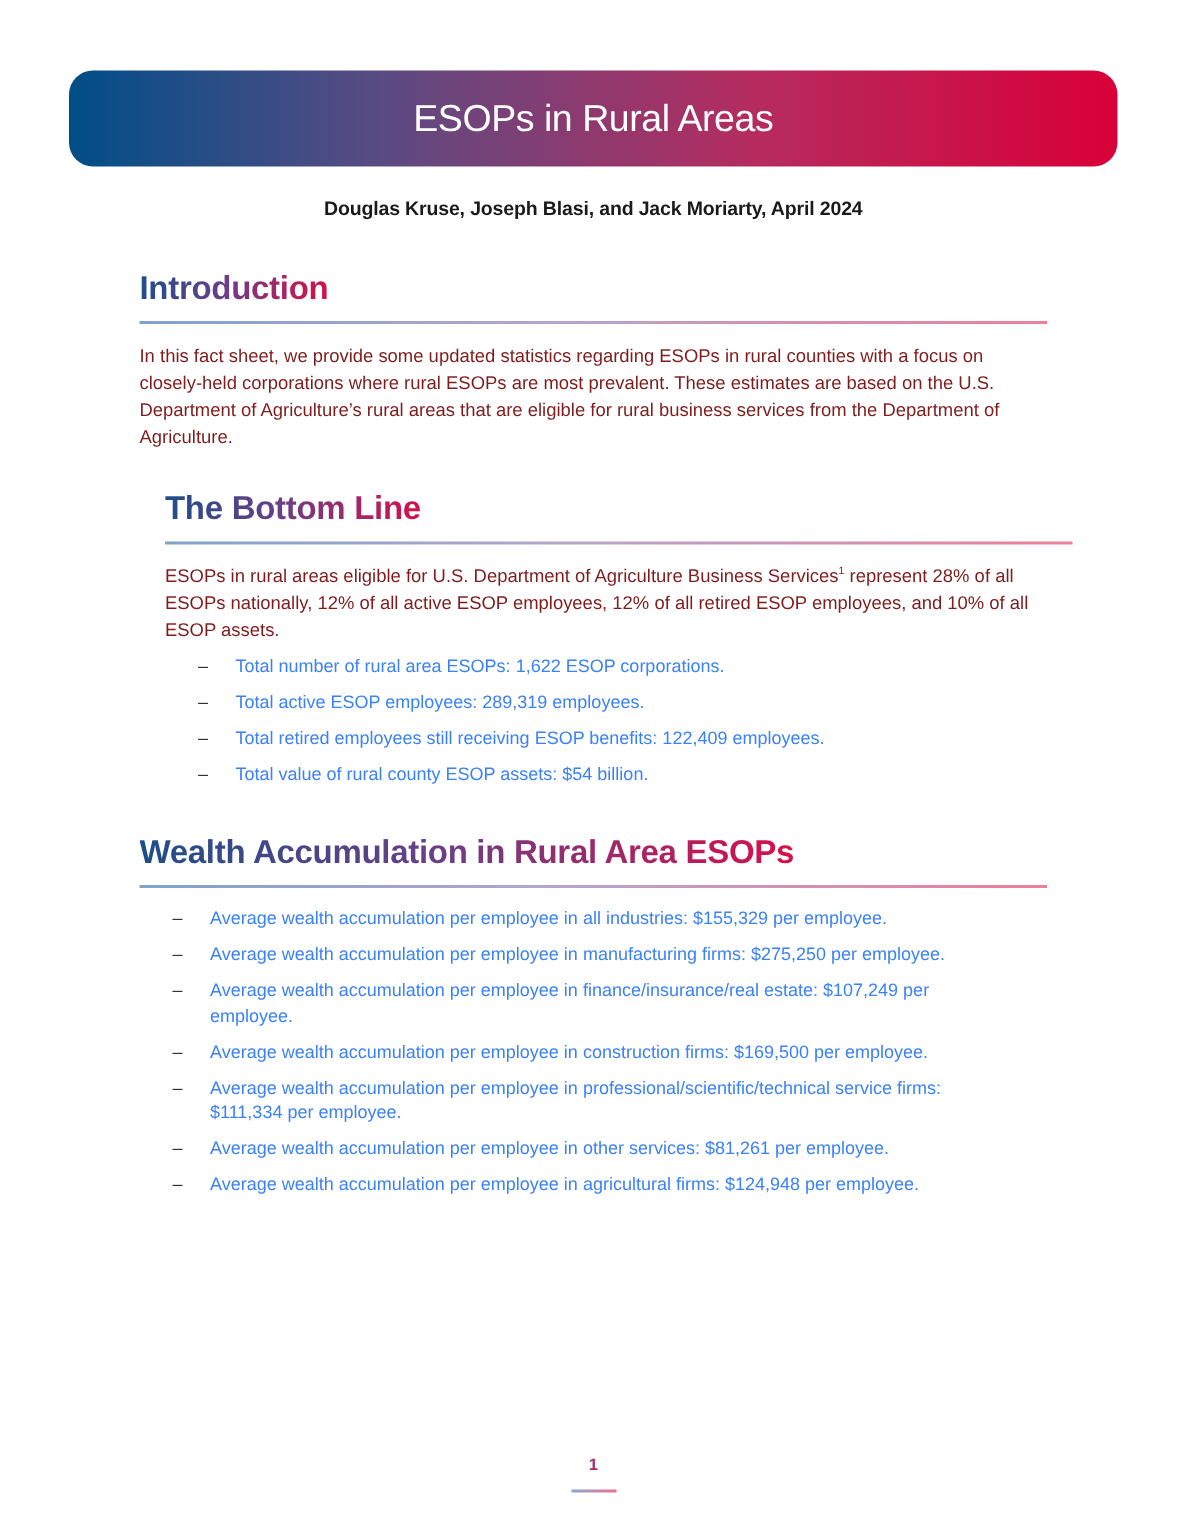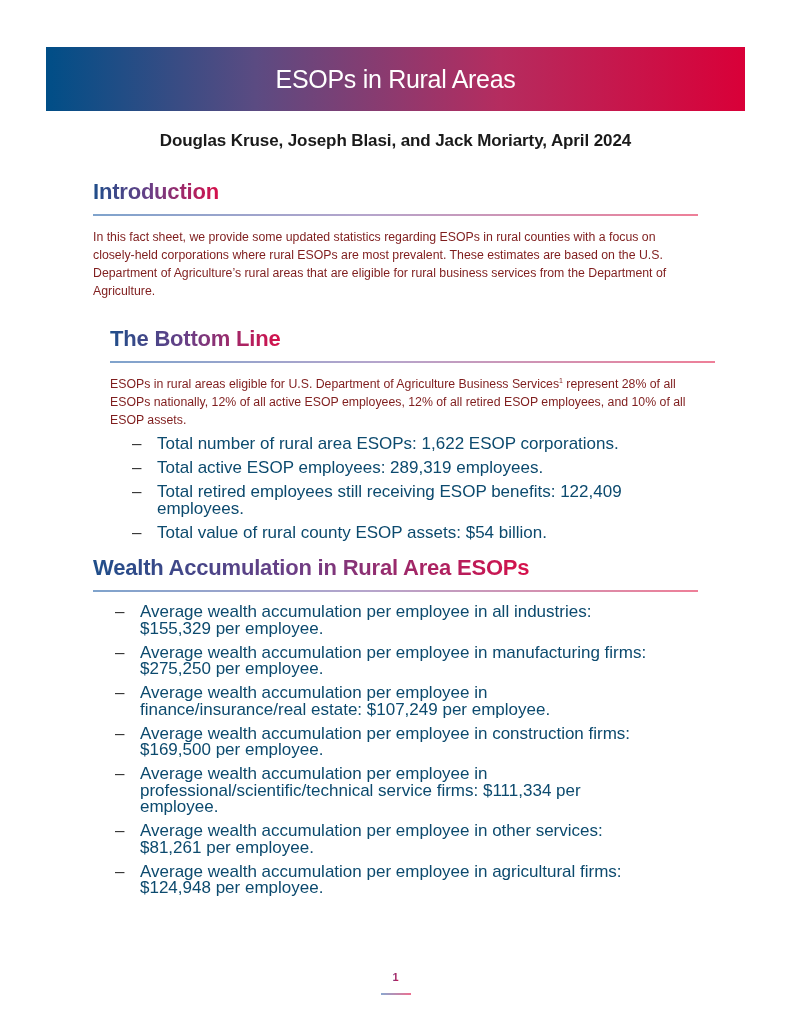--- a/index.html
+++ b/index.html
@@ -1,49 +1,49 @@
 <!DOCTYPE html>
 <html><head>
   <meta charset="utf-8">
   <style>
     * { box-sizing: border-box; margin: 0; padding: 0; }
     html, body { width: 791px; height: 1024px; background: #ffffff; overflow: hidden; }
     body { position: relative; font-family: "Liberation Sans", sans-serif; color: #222; }
     .banner {
       position: absolute; left: 46px; top: 47px; width: 699px; height: 64px;
-      border-radius: 0;
+      border-radius: 16px;
       background: linear-gradient(90deg, #004e87 0%, #5b4b82 30%, #b52c5f 65%, #d90038 100%);
       display: flex; align-items: center; justify-content: center;
     }
     .banner h1 {
       color: #fff; font-weight: 400; font-size: 25px; letter-spacing: -0.3px;
       font-family: "Liberation Sans", sans-serif;
     }
     .authors {
       position: absolute; top: 131px; left: 0; width: 791px; text-align: center;
-      font-size: 17px; font-weight: 700; color: #1a1a1a; letter-spacing: -0.1px;
+      font-size: 13px; font-weight: 700; color: #1a1a1a; letter-spacing: -0.1px;
     }
     .section { position: absolute; left: 93px; width: 605px; }
     .section h2 {
       font-size: 22px; font-weight: 700; letter-spacing: -0.2px;
       background: linear-gradient(90deg, #1f4e8a 0%, #6a3f86 45%, #d6104a 100%);
       -webkit-background-clip: text; background-clip: text; color: transparent;
       display: inline-block;
     }
     .rule {
       height: 2px; width: 605px; margin-top: 9px;
       background: linear-gradient(90deg, #7fa3cc 0%, #b5a5cc 45%, #ee7f98 100%);
     }
     .section p {
       font-size: 12.3px; line-height: 18px; color: #7f1d1d; margin-top: 12px;
     }
     ul.dash { list-style: none; margin-top: 7px; }
     ul.dash li {
-      position: relative; padding-left: 47px; font-size: 17px; line-height: 16.5px;
-      color: #0c4a6e; margin-bottom: 7.5px; padding-right: 48px;
+      position: relative; padding-left: 47px; font-size: 12px; line-height: 16.5px;
+      color: #3b82f6; margin-bottom: 7.5px; padding-right: 48px;
     }
     ul.dash li::before {
       content: "–"; position: absolute; left: 22px; top: 0; color: #333;
     }
     sup { font-size: 7px; vertical-align: super; line-height: 0; }
     .footer {
       position: absolute; top: 967px; left: 0; width: 791px; text-align: center;
     }
     .page-num {
       font-size: 11px; font-weight: 700;

